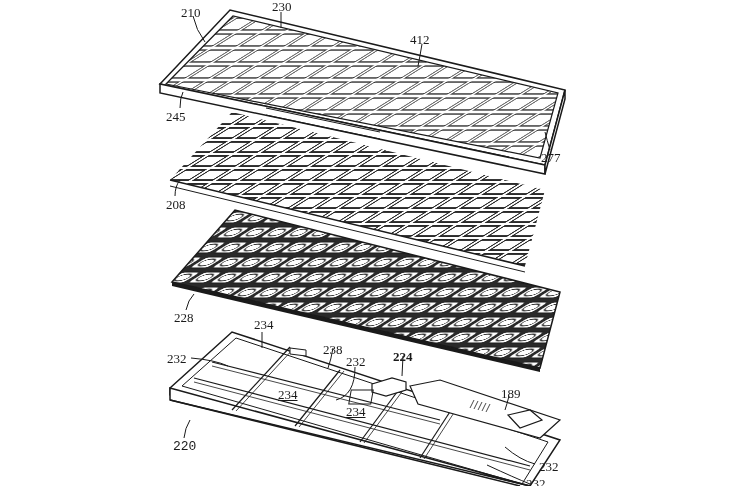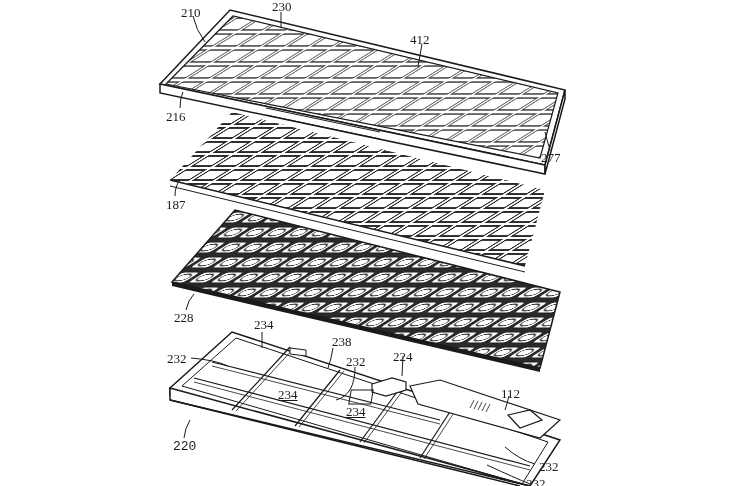--- a/index.html
+++ b/index.html
@@ -104,29 +104,29 @@
       <path d="M 509 396 Q 507 404 505 410"></path>
       <path d="M 184 438 Q 185 428 190 420"></path>
       <path d="M 535 464 Q 520 460 505 447"></path>
       <path d="M 530 484 Q 515 478 487 465"></path>
     </g>
   </svg>
 
   <span class="lbl" style="left:181px; top:6px;">210</span>
   <span class="lbl" style="left:272px; top:0px;text-align:right;">230</span>
   <span class="lbl" style="left:410px; top:33px;">412</span>
-  <span class="lbl" style="left:166px; top:110px;">216</span>
+  <span class="lbl" style="left:166px; top:110px;">245</span>
   <span class="lbl" style="left:541px; top:151px;">277</span>
-  <span class="lbl" style="left:166px; y:198px; top:198px;">187</span>
+  <span class="lbl" style="left:166px; y:198px; top:198px;">208</span>
   <span class="lbl" style="left:174px; top:311px;">228</span>
   <span class="lbl" style="left:254px; top:318px;">234</span>
   <span class="lbl" style="left:167px; top:352px;">232</span>
-  <span class="lbl" style="left:323px; top:335px;margin-left:9px;">238</span>
+  <span class="lbl" style="left:323px; top:343px;">238</span>
   <span class="lbl" style="left:346px; top:355px;">232</span>
-  <span class="lbl" style="left:393px; top:350px;">224</span>
+  <span class="lbl" style="left:393px; top:350px;font-weight:bold;">224</span>
   <span class="lbl ul" style="left:278px; top:388px;">234</span>
   <span class="lbl ul" style="left:346px; top:405px;">234</span>
-  <span class="lbl" style="left:501px; top:387px;">112</span>
+  <span class="lbl" style="left:501px; top:387px;">189</span>
   <span class="lbl" style="left:173px; top:440px;font-family:Liberation Mono, monospace;">220</span>
   <span class="lbl" style="left:539px; top:460px;">232</span>
   <span class="lbl" style="left:526px; top:477px;">232</span>
 
 </div>
 
 </body></html>

